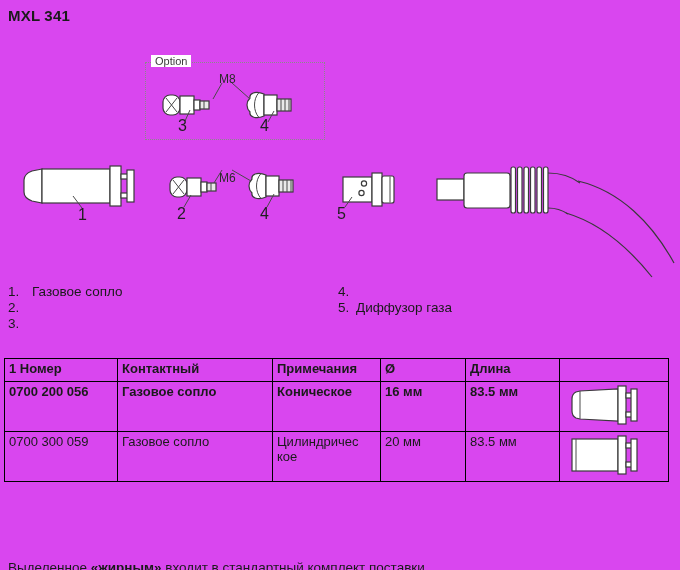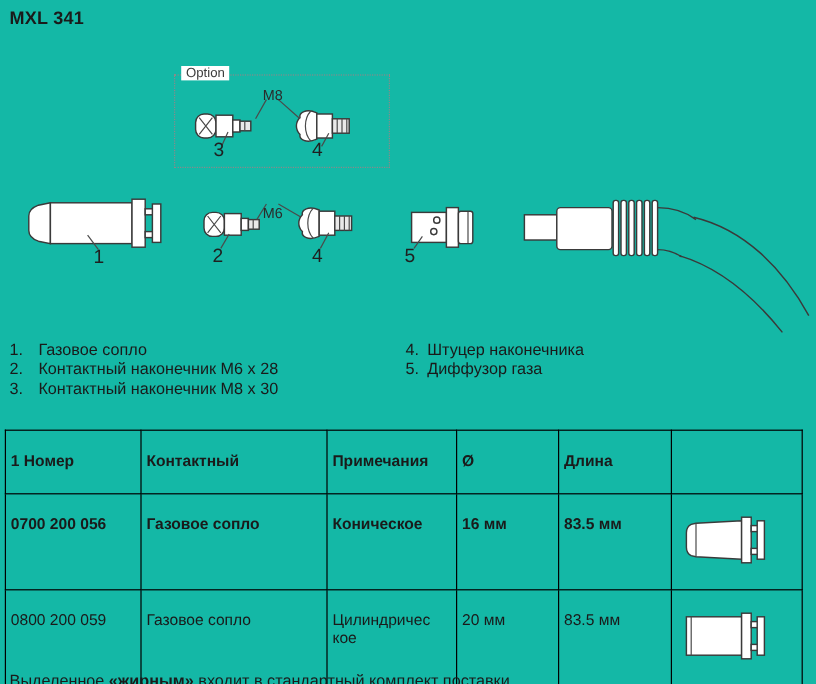--- a/index.html
+++ b/index.html
@@ -1,18 +1,18 @@
 <!DOCTYPE html>
 <html><head>
 <meta charset="utf-8">
 <style>
   html,body{margin:0;padding:0;background:#fff;}
   body{width:680px;height:570px;overflow:hidden;
        font-family:"Liberation Sans","DejaVu Sans",sans-serif;color:#1a1a1a;}
-  .page{position:relative;width:680px;height:570px;background:#14b8a6;}
+  .page{position:relative;width:680px;height:570px;background:#d946ef;}
 
   .title{position:absolute;left:8px;top:7px;font-size:15px;font-weight:bold;letter-spacing:.2px;}
 
   
   .diagram{position:absolute;left:0;top:55px;width:680px;height:228px;}
   .option-box{position:absolute;left:145px;top:7px;width:178px;height:76px;
               border:1px dotted #8a8a8a;}
   .option-label{position:absolute;left:5px;top:-8px;background:#fff;padding:0 4px;
                 font-size:11px;color:#3c3c3c;}
   .diagram svg{position:absolute;left:0;top:0;}
@@ -24,21 +24,21 @@
   .pl-col{position:absolute;top:0;}
   .pl-left{left:8px;width:320px;}
   .pl-right{left:338px;width:320px;}
   .pl-item{display:flex;}
   .pl-left .pl-num{width:24px;flex:0 0 24px;}
   .pl-right .pl-num{width:18px;flex:0 0 18px;}
 
   
   table.spec{position:absolute;left:4px;top:358px;border-collapse:collapse;
              table-layout:fixed;width:664px;font-size:13px;}
-  table.spec th,table.spec td{border:1px solid #000;padding:17px 4px;text-align:left;
+  table.spec th,table.spec td{border:1px solid #000;padding:2px 4px;text-align:left;
              vertical-align:top;overflow:hidden;}
   table.spec th{font-weight:bold;height:18px;}
   tr.bold-row td{font-weight:bold;margin-left:19px;}
   td.notes{white-space:pre-line;}
   td.icon-cell{text-align:center;vertical-align:middle;padding:2px;}
   .r1{height:44px;}.r2{height:54px;}.r3{height:43px;}
 
   .footnote{position:absolute;left:8px;top:546px;font-size:13.5px;}
   .footnote b{font-weight:bold;}
 
@@ -153,31 +153,28 @@
   </div>
 
   <div class="parts-list">
     <div class="pl-col pl-left">
       <div class="pl-item">
         <span class="pl-num">1.</span>
         <span>Газовое сопло</span>
       </div>
       <div class="pl-item">
         <span class="pl-num">2.</span>
-        <span>Контактный наконечник M6 x 28</span>
       </div>
       <div class="pl-item">
         <span class="pl-num">3.</span>
-        <span>Контактный наконечник M8 x 30</span>
       </div>
     </div>
     <div class="pl-col pl-right">
       <div class="pl-item">
         <span class="pl-num">4.</span>
-        <span>Штуцер наконечника</span>
       </div>
       <div class="pl-item">
         <span class="pl-num">5.</span>
         <span>Диффузор газа</span>
       </div>
     </div>
   </div>
 
   <table class="spec">
     <colgroup>
@@ -208,21 +205,21 @@
           <path class="fw" d="M16,7 L54,5 L54,37 L16,35 L12,34 Q8,32 8,27 L8,15 Q8,10 12,8 Z"></path>
           <path class="thin" d="M16,7 L16,35"></path>
           <rect class="fw" x="54" y="2" width="8" height="38"></rect>
           <rect class="fw" x="62" y="9" width="8" height="5"></rect>
           <rect class="fw" x="62" y="28" width="8" height="5"></rect>
           <rect class="fw" x="67" y="5" width="6" height="32"></rect>
         </svg>
       </td>
     </tr>
     <tr class="r3">
-      <td>0800 200 059</td>
+      <td>0700 300 059</td>
       <td>Газовое сопло</td>
       <td class="notes">Цилиндричес
 кое</td>
       <td>20 мм</td>
       <td>83.5 мм</td>
       <td class="icon-cell">
         <svg width="78" height="42" viewBox="0 0 78 42">
           <rect class="fw" x="8" y="5" width="46" height="32"></rect>
           <path class="thin" d="M12,5 L12,37"></path>
           <rect class="fw" x="54" y="2" width="8" height="38"></rect>

